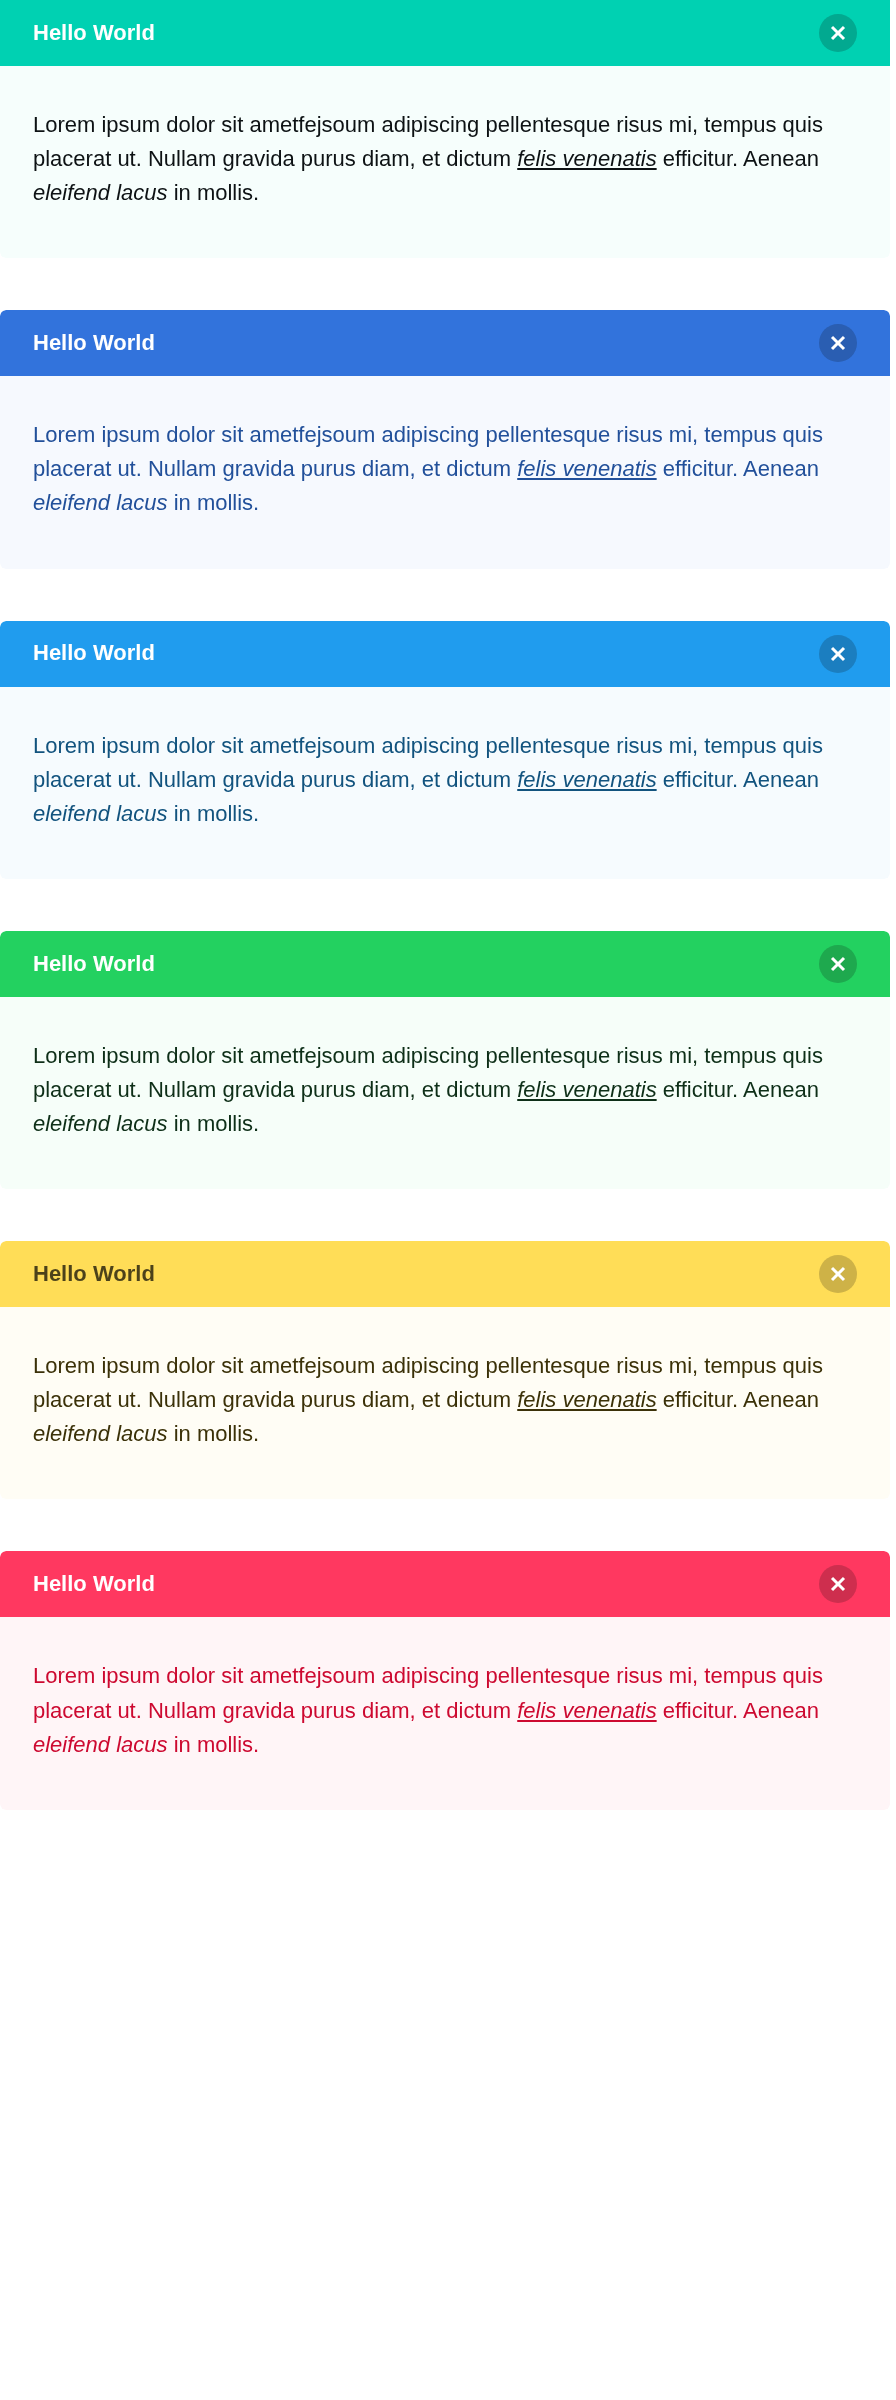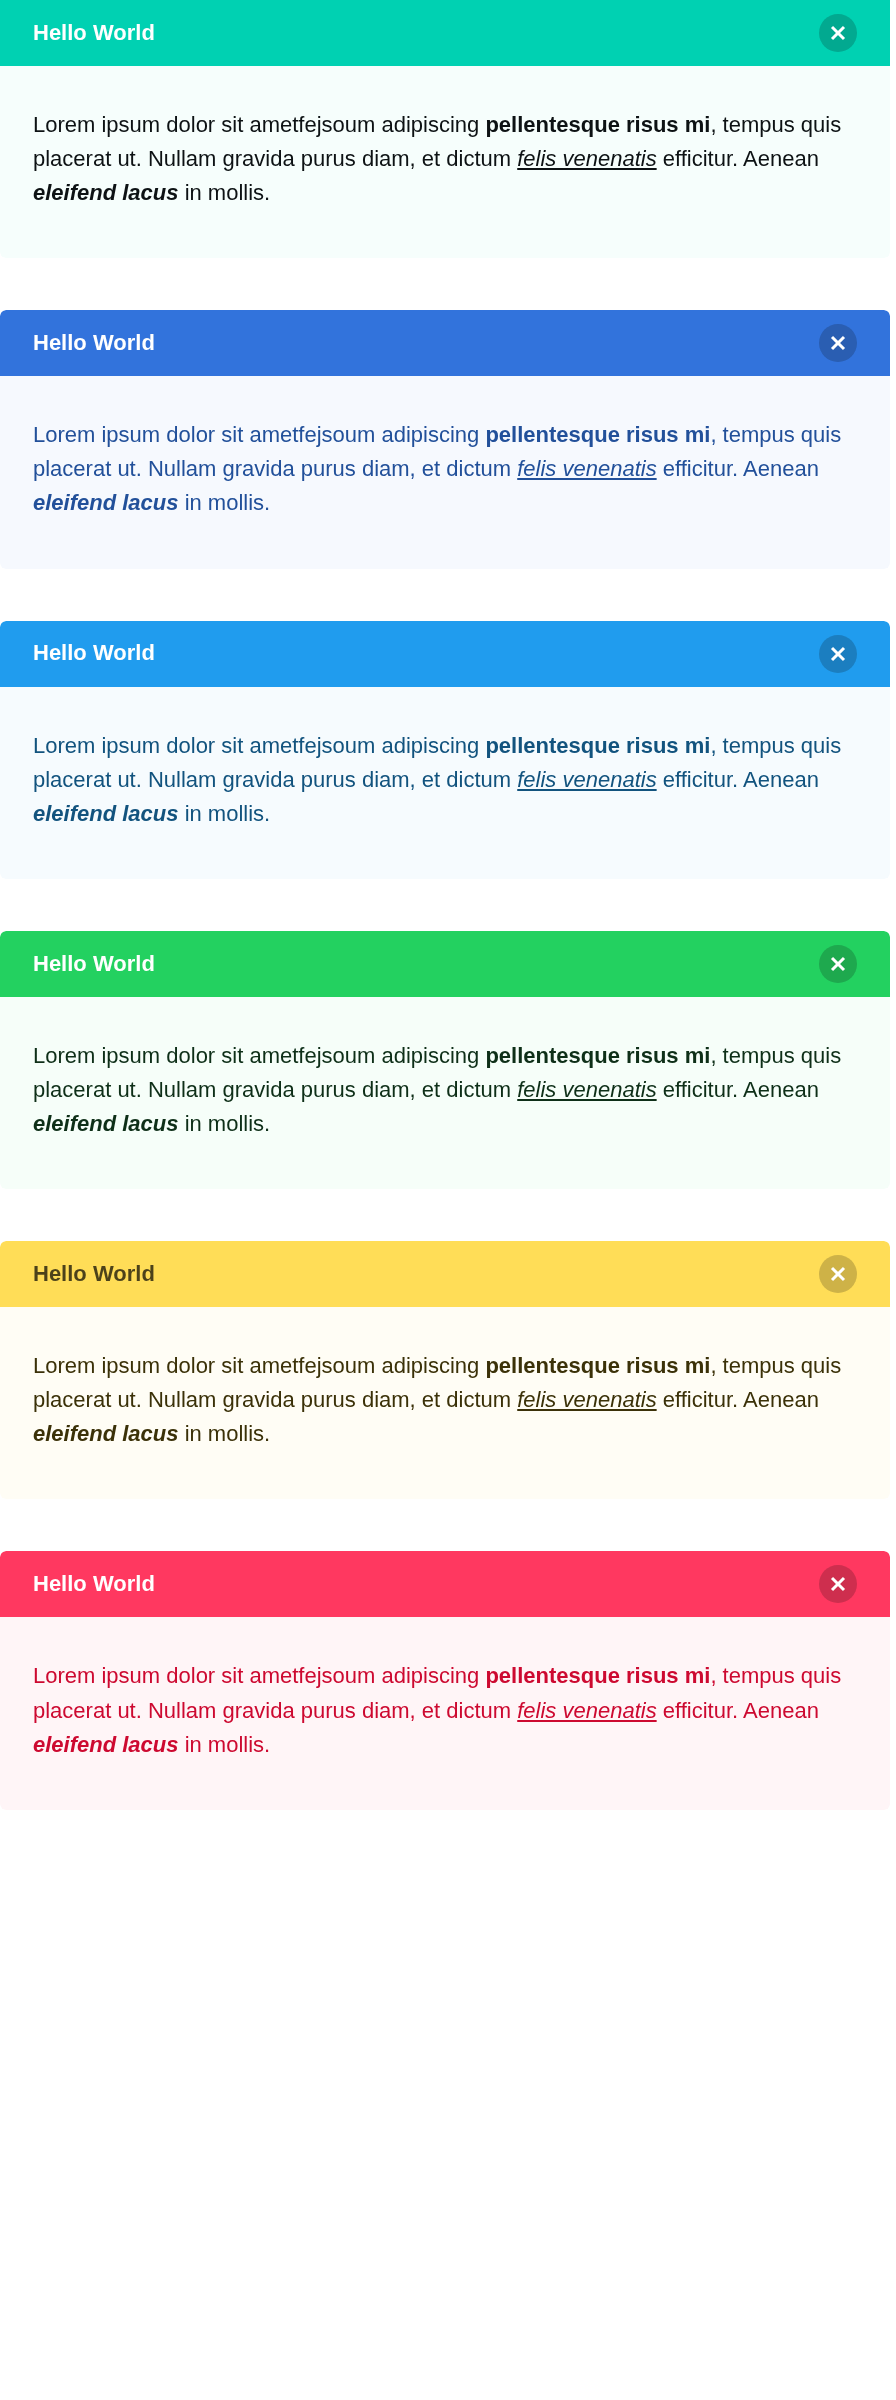--- a/index.html
+++ b/index.html
@@ -81,22 +81,22 @@
 
   .message-body {
     padding: 42px 33px 48px 33px;
     font-size: 22px;
     line-height: 1.55;
     border-radius: 0 0 6px 6px;
   }
   .message-body p {
     margin: 0;
   }
-  .message-body strong { font-weight: bold; color: inherit; }
-  .message-body em { font-style: italic; font-weight: bold; }
+  .message-body strong { font-weight: normal; color: inherit; }
+  .message-body em { font-style: italic; }
   .message-body a {
     color: inherit;
     text-decoration: underline;
     font-style: italic;
   }
 
   
   .v-primary .message-header { background-color: #00d1b2; color: #ffffff; }
   .v-primary .message-body   { background-color: #f6fefc; color: #0d1214; }
 

